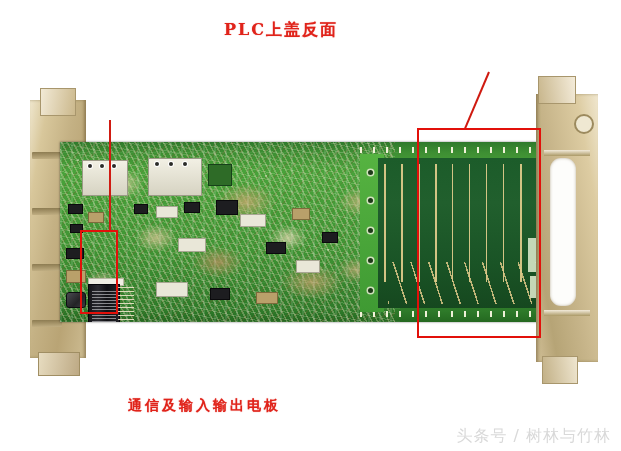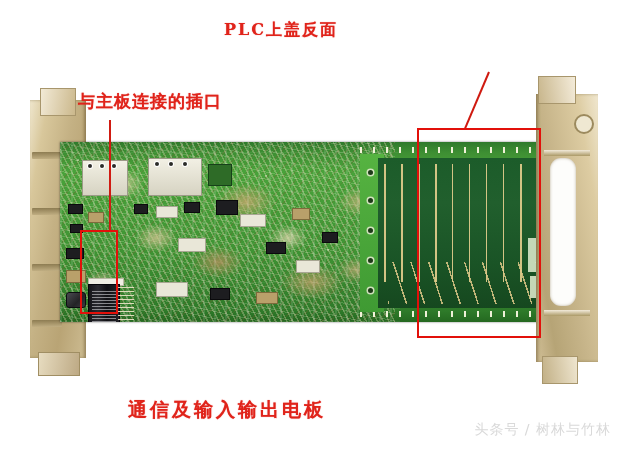--- a/index.html
+++ b/index.html
@@ -208,25 +208,25 @@
     font-weight:bold;letter-spacing:1px;
     text-shadow:0 0 1px rgba(224,35,26,.6);
   }
   .cap-title{font-size:16px;letter-spacing:2px;}
   .cap-io{font-size:19px;letter-spacing:2px;}
   .cap-socket{font-size:17px;letter-spacing:1px;}
   .cap-eng{
     font-size:22px;letter-spacing:2px;font-weight:bold;
     font-family:"DejaVu Serif","Liberation Serif",serif;
   }
-  .cap-bottom{font-size:19px;letter-spacing:3px;}
+  .cap-bottom{font-size:14px;letter-spacing:3px;}
 
   .watermark{
-    position:absolute;right:10px;bottom:12px;
-    color:#d9d9d9;font-size:14px;letter-spacing:1px;
+    position:absolute;right:10px;bottom:4px;
+    color:#d9d9d9;font-size:16px;letter-spacing:1px;
     font-family:"DejaVu Sans","Liberation Sans",sans-serif;
     white-space:nowrap;
   }
 </style>
 </head>
 <body>
 
 <div id="stage">
 
   <div class="photo">
@@ -315,20 +315,19 @@
 
   <div class="rbox" style="left:80px;top:230px;width:34px;height:80px;"></div>
 
   <div class="rdiag" style="left:488px;top:72px;height:62px;transform:rotate(23deg);"></div>
 
   <div class="rbox" style="left:417px;top:128px;width:120px;height:206px;"></div>
 
   <div class="cap cap-title" style="left:224px;top:20px;">PLC上盖反面</div>
 
 
-  <div class="cap cap-socket" style="left:78px;top:90px;">与主板连接的插口</div>
 
 
   <div class="cap cap-bottom" style="left:128px;top:397px;">通信及输入输出电板</div>
 
   <div class="watermark">头条号 / 树林与竹林</div>
 
 </div>
 
 </body></html>

